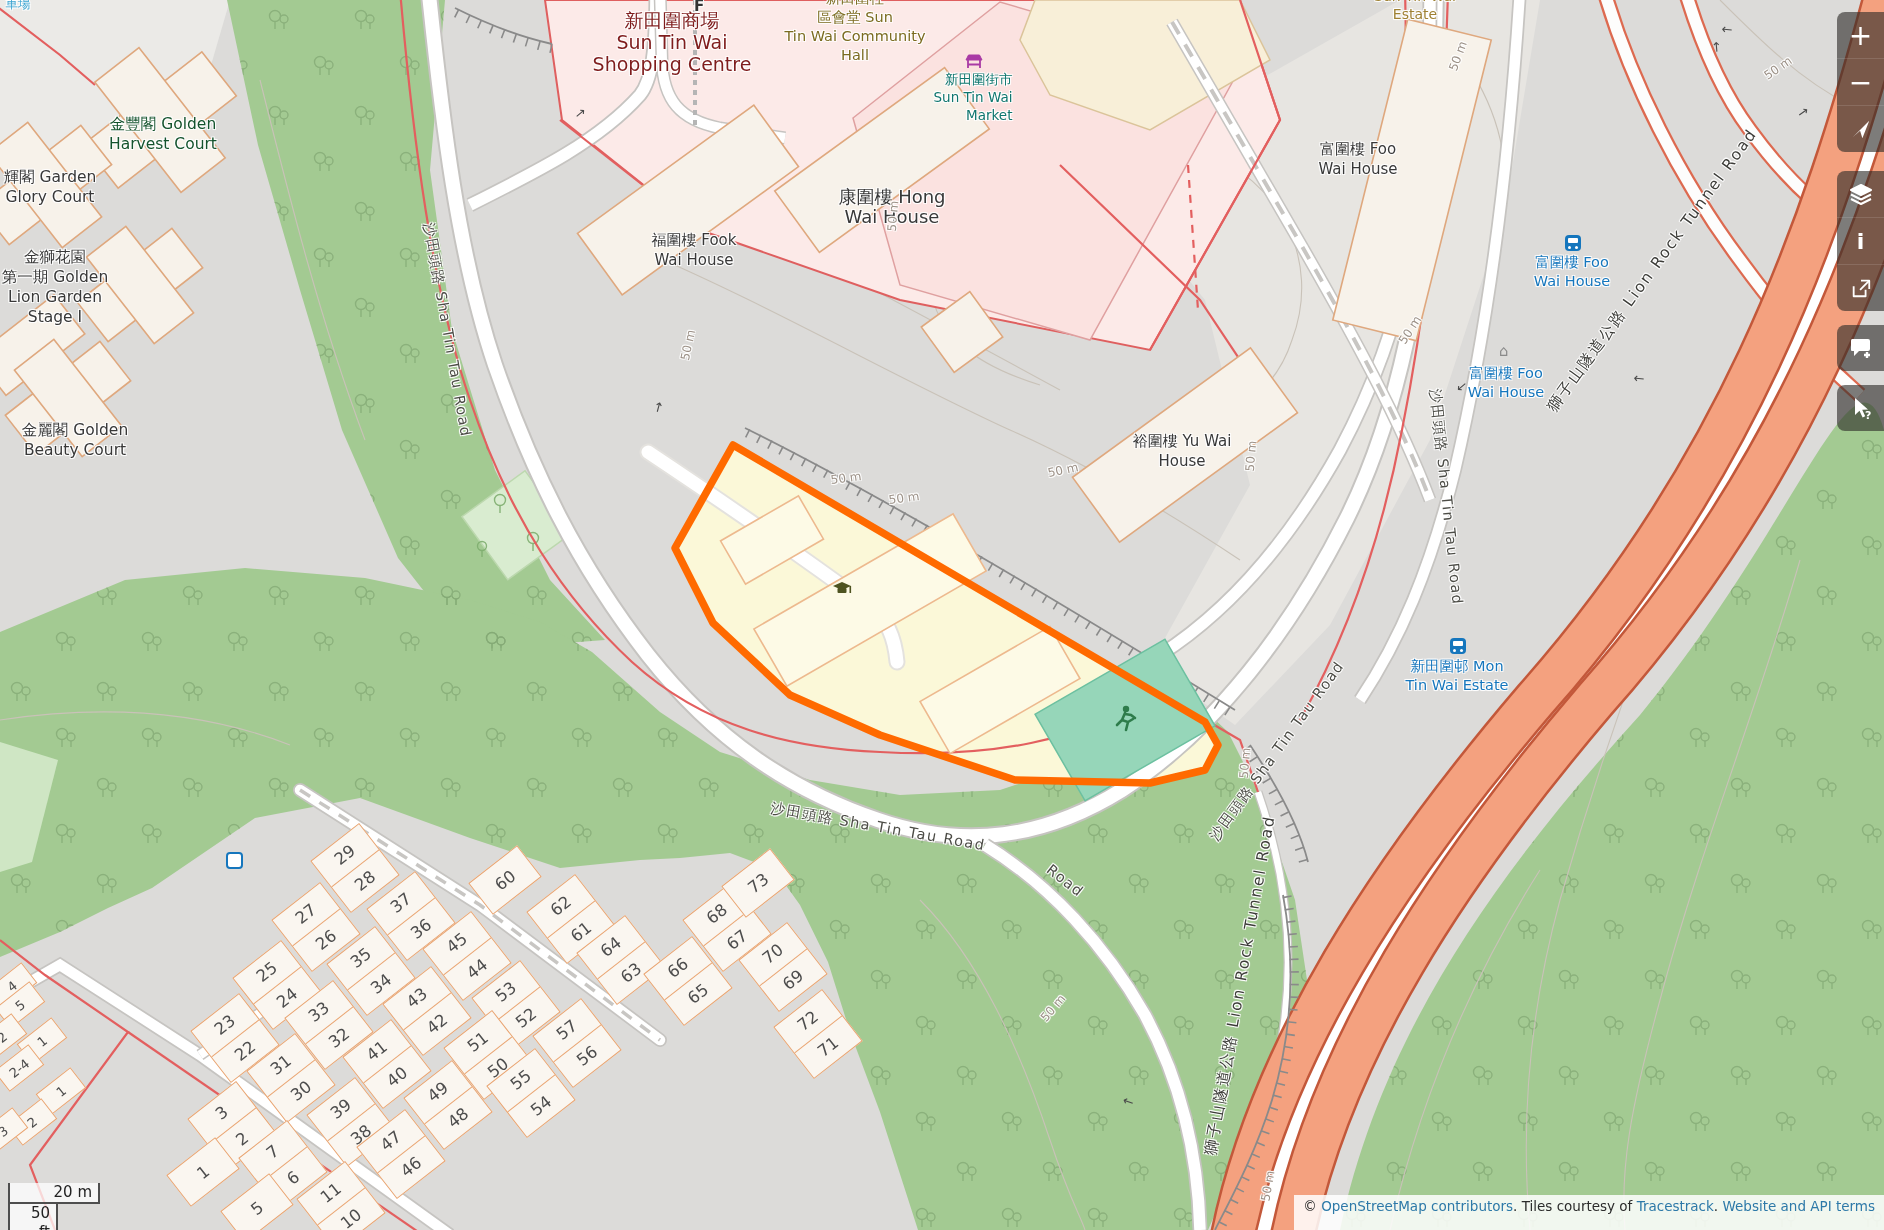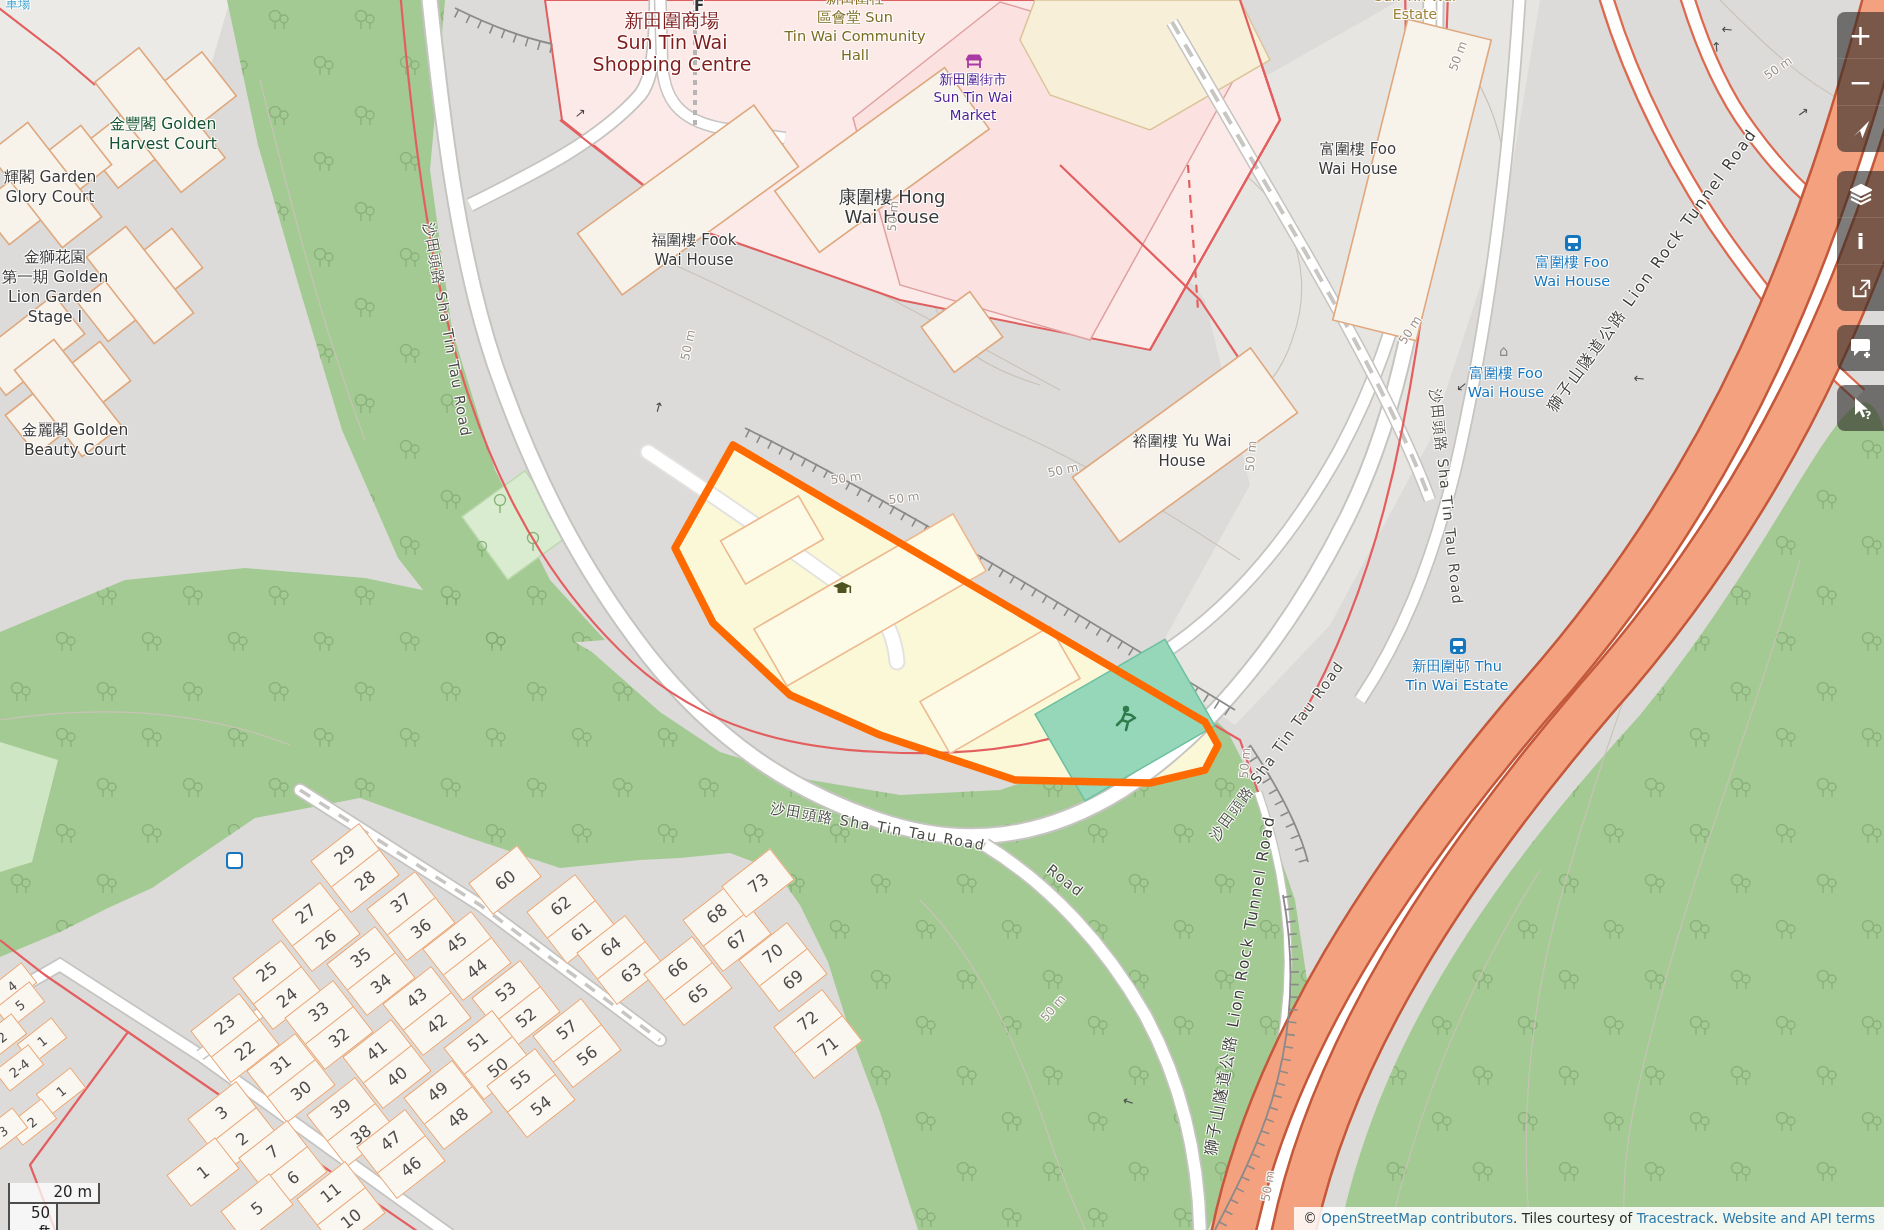--- a/index.html
+++ b/index.html
@@ -37,21 +37,21 @@
     color:#fff;font-size:28px;cursor:pointer;user-select:none;}
   .ctl-btn + .ctl-btn{border-top:1px solid rgba(255,255,255,.12);}
   .ctl-btn svg{display:block;}
   
   #scalebar{position:absolute;left:8px;top:1183px;pointer-events:none;color:#222;font-size:15px;text-align:right;}
   #scalebar .row{background:rgba(255,255,255,.75);border-left:2px solid #4e4e4e;
     padding:0 6px 0 7px;line-height:19px;box-sizing:border-box;}
   #scalebar .metric{width:92px;border-bottom:2px solid #4e4e4e;border-right:2px solid #4e4e4e;}
   #scalebar .imperial{width:50px;border-right:2px solid #4e4e4e;}
   
-  #attribution{position:absolute;right:0;bottom:0;height:23px;line-height:23px;
+  #attribution{position:absolute;right:0;bottom:0;height:35px;line-height:23px;
     background:rgba(255,255,255,.85);padding:0 9px;font-size:13.5px;color:#2b2b2b;
     pointer-events:auto;white-space:nowrap;}
   #attribution a{color:#2d79a8;text-decoration:none;cursor:pointer;}
 </style>
 </head>
 <body>
 
 <div id="viewport">
 
   <div>
@@ -437,21 +437,21 @@
         <div>新田圍商場</div>
         <div>Sun Tin Wai</div>
         <div>Shopping Centre</div>
       </div>
       <div class="map-label" style="left: 855px; top: 27px; font-size: 14.5px; color: rgb(123, 107, 32); line-height: 19px; transform: translate(-50%, -50%) rotate(0deg);">
         <div>新田圍社</div>
         <div>區會堂 Sun</div>
         <div>Tin Wai Community</div>
         <div>Hall</div>
       </div>
-      <div class="map-label" style="left: 973px; top: 97px; font-size: 13.5px; color: #4c1d95; line-height: 18px; transform: translate(-50%, -50%) rotate(0deg);">
+      <div class="map-label" style="left: 973px; top: 97px; font-size: 13.5px; color: #0f766e; line-height: 18px; transform: translate(-50%, -50%) rotate(0deg); text-align: right;">
         <div>新田圍街市</div>
         <div>Sun Tin Wai</div>
         <div>Market</div>
       </div>
       <div class="map-label" style="left: 892px; top: 207px; font-size: 18px; color: rgb(56, 56, 56); line-height: 20px; transform: translate(-50%, -50%) rotate(0deg);">
         <div>康圍樓 Hong</div>
         <div>Wai House</div>
       </div>
       <div class="map-label" style="left: 694px; top: 250px; font-size: 15px; color: rgb(56, 56, 56); line-height: 20px; transform: translate(-50%, -50%) rotate(0deg);">
         <div>福圍樓 Fook</div>
@@ -471,21 +471,21 @@
       </div>
       <div class="map-label" style="left: 1572px; top: 272px; font-size: 14.5px; color: rgb(21, 118, 189); line-height: 19px; transform: translate(-50%, -50%) rotate(0deg);">
         <div>富圍樓 Foo</div>
         <div>Wai House</div>
       </div>
       <div class="map-label" style="left: 1506px; top: 383px; font-size: 14.5px; color: rgb(21, 118, 189); line-height: 19px; transform: translate(-50%, -50%) rotate(0deg);">
         <div>富圍樓 Foo</div>
         <div>Wai House</div>
       </div>
       <div class="map-label" style="left: 1457px; top: 676px; font-size: 14.5px; color: rgb(21, 118, 189); line-height: 19px; transform: translate(-50%, -50%) rotate(0deg);">
-        <div>新田圍邨 Thu</div>
+        <div>新田圍邨 Mon</div>
         <div>Tin Wai Estate</div>
       </div>
       <div class="map-label" style="left: 699px; top: 6px; font-size: 15px; color: rgb(51, 51, 51); line-height: 20px; transform: translate(-50%, -50%) rotate(0deg); font-weight: bold;">
         <div>F</div>
       </div>
       <div class="map-label" style="left: 447px; top: 330px; font-size: 14.5px; color: rgb(76, 76, 70); line-height: 19px; transform: translate(-50%, -50%) rotate(80deg); letter-spacing: 1.5px;">
         <div>沙田頭路 Sha Tin Tau Road</div>
       </div>
       <div class="map-label" style="left: 878px; top: 827px; font-size: 14.5px; color: rgb(76, 76, 70); line-height: 19px; transform: translate(-50%, -50%) rotate(10deg); letter-spacing: 1.5px;">
         <div>沙田頭路 Sha Tin Tau Road</div>

